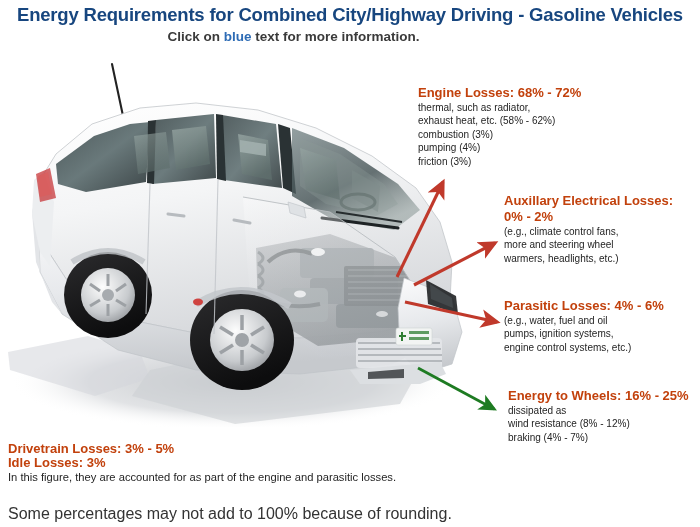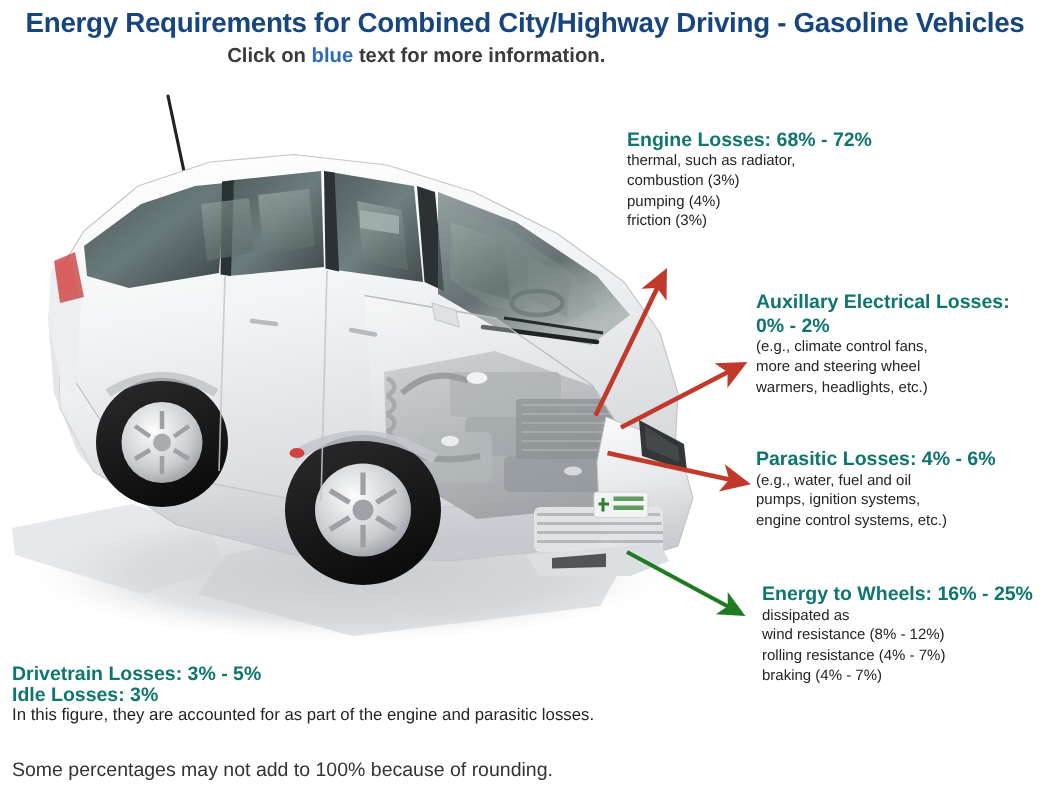--- a/index.html
+++ b/index.html
@@ -11,53 +11,53 @@
   }
   .stage{position:absolute;inset:0;background:#ffffff;}
 
   
   .title{
     position:absolute;left:0;top:4px;width:700px;text-align:center;
     font-size:18.5px;font-weight:bold;color:#17467F;letter-spacing:-0.2px;
     white-space:nowrap;
   }
   .subtitle{
-    position:absolute;left:0;top:29px;width:555px;text-align:center;
+    position:absolute;left:16px;top:29px;width:555px;text-align:center;
     font-size:13.5px;font-weight:bold;color:#3A3A3A;
   }
   .subtitle .blue{color:#2E6CB5;}
 
   
   .car-wrap{position:absolute;left:0px;top:52px;width:470px;height:375px;}
   .car-wrap svg{display:block;}
 
   
   .callout{position:absolute;}
   .callout .head{
-    font-size:13px;font-weight:bold;color:#0f766e;line-height:15px;
+    font-size:13px;font-weight:bold;color:#c2410c;line-height:15px;
     margin:0 0 1px 0;
   }
   .callout .sub{
     font-size:10px;color:#242424;line-height:13.4px;
   }
   .callout .sub div{white-space:nowrap;}
 
   .c-engine{left:418px;top:85px;}
   .c-aux{left:504px;top:193px;}
   .c-aux .head{line-height:15.5px;}
   .c-para{left:504px;top:298px;}
   .c-wheels{left:508px;top:388px;}
 
   .c-drivetrain{left:8px;top:409px;margin-top:32px;}
   .c-idle{left:8px;top:455px;}
   .c-idle .sub{font-size:11.2px;}
 
   .footnote{
     position:absolute;left:8px;top:505px;
-    font-size:13px;color:#333;
+    font-size:16px;color:#333;
   }
 
   
   .arrows{position:absolute;left:0;top:0;width:700px;height:527px;pointer-events:none;}
 </style>
 </head>
 <body>
 
 <div class="stage">
 
@@ -291,20 +291,21 @@
 
     <line x1="405" y1="302" x2="497" y2="322" stroke="#C0392B" stroke-width="3.1" marker-end="url(#ahRed)"></line>
 
     <line x1="418" y1="368" x2="494" y2="409" stroke="#1E7B22" stroke-width="2.8" marker-end="url(#ahGreen)"></line>
   </svg>
 
   <div class="callout c-engine">
     <div class="head">Engine Losses: 68% - 72%</div>
     <div class="sub">
       <div>thermal, such as radiator,</div>
+      <div>exhaust heat, etc. (58% - 62%)</div>
       <div>combustion (3%)</div>
       <div>pumping (4%)</div>
       <div>friction (3%)</div>
     </div>
   </div>
 
   <div class="callout c-aux">
     <div class="head">
       <div>Auxillary Electrical Losses:</div>
       <div>0% - 2%</div>
@@ -323,21 +324,20 @@
       <div>pumps, ignition systems,</div>
       <div>engine control systems, etc.)</div>
     </div>
   </div>
 
   <div class="callout c-wheels">
     <div class="head">Energy to Wheels: 16% - 25%</div>
     <div class="sub">
       <div>dissipated as</div>
       <div>wind resistance (8% - 12%)</div>
-      <div>rolling resistance (4% - 7%)</div>
       <div>braking (4% - 7%)</div>
     </div>
   </div>
 
   <div class="callout c-drivetrain">
     <div class="head">Drivetrain Losses: 3% - 5%</div>
   </div>
 
   <div class="callout c-idle">
     <div class="head">Idle Losses: 3%</div>

